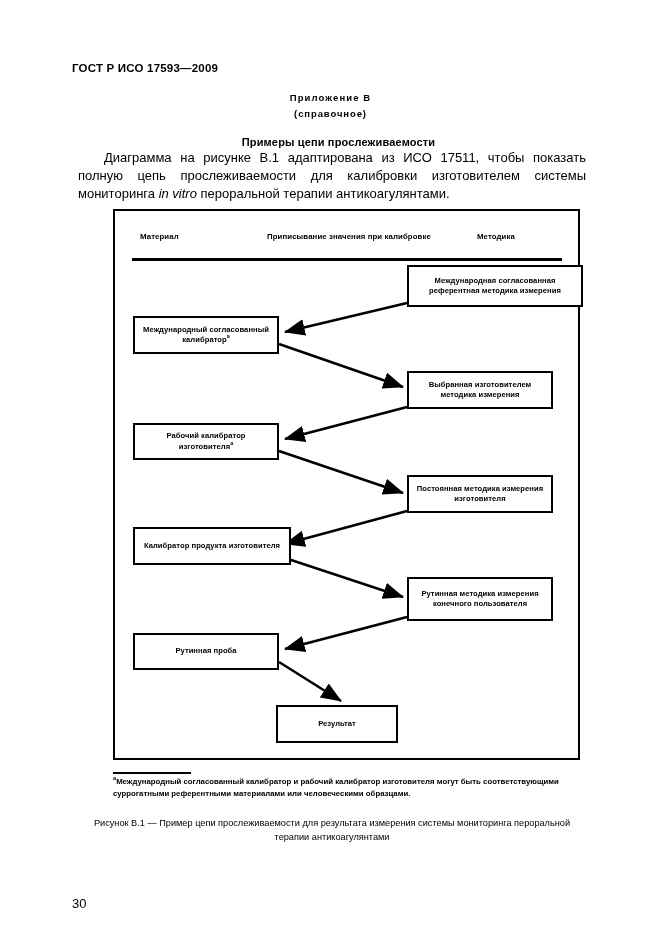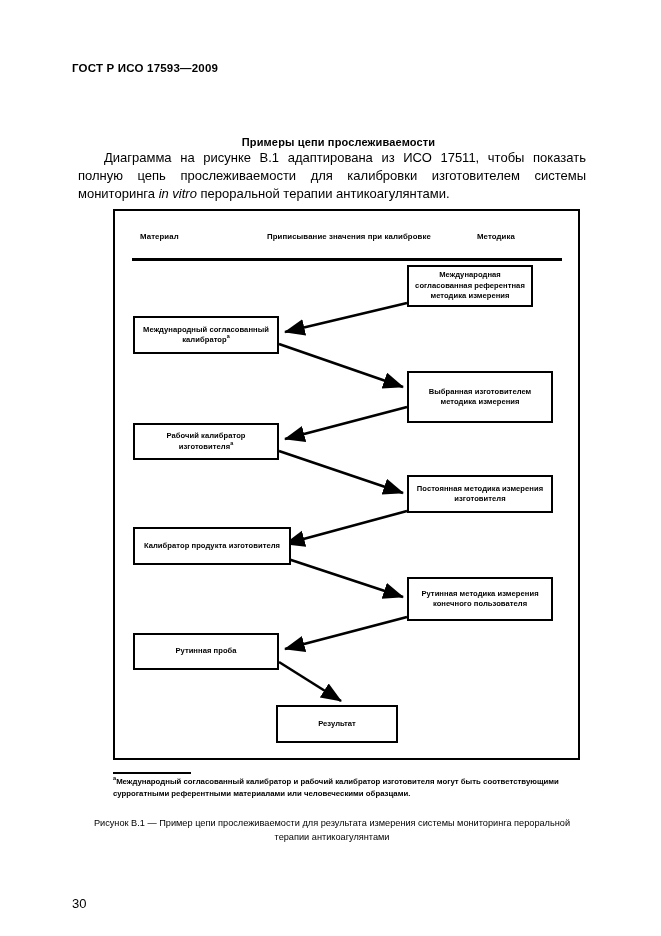--- a/index.html
+++ b/index.html
@@ -137,22 +137,22 @@
   }
 
   
   .node.n-intl-cal   { left: 18px;  top: 105px; width: 146px; height: 38px; }
   .node.n-work-cal   { left: 18px;  top: 212px; width: 146px; height: 37px; }
   .node.n-prod-cal   { left: 18px;  top: 316px; width: 158px; height: 38px; }
   .node.n-sample     { left: 18px;  top: 422px; width: 146px; height: 37px; }
   .node.n-result     { left: 161px; top: 494px; width: 122px; height: 38px; justify-content: center; }
 
   
-  .node.n-intl-ref   { left: 292px; top: 54px;  width: 126px; height: 42px; }
-  .node.n-sel-method { left: 292px; top: 160px; width: 146px; height: 52px; }
+  .node.n-intl-ref   { left: 292px; top: 54px;  width: 176px; height: 42px; }
+  .node.n-sel-method { left: 292px; top: 160px; width: 146px; height: 38px; }
   .node.n-perm-meth  { left: 292px; top: 264px; width: 146px; height: 38px; }
   .node.n-routine    { left: 292px; top: 366px; width: 146px; height: 44px; }
 
   .arrows {
     position: absolute;
     left: 0; top: 0;
     width: 467px;
     height: 551px;
     z-index: 2;
     pointer-events: none;
@@ -199,20 +199,24 @@
     font-size: 13px;
   }
 </style>
 </head>
 <body>
 
 <div class="page">
 
   <div class="doc-header">ГОСТ Р ИСО 17593—2009</div>
 
+  <div class="annex-block">
+    <div>Приложение В</div>
+    <div class="sub">(справочное)</div>
+  </div>
 
   <div class="section-title">Примеры цепи прослеживаемости</div>
 
   <div class="intro">
     <span class="indent"></span><span>Диаграмма на рисунке В.1 адаптирована из ИСО 17511, чтобы показать полную цепь прослеживаемости для калибровки изготовителем системы мониторинга </span><i>in vitro</i><span> пероральной терапии антикоагулянтами.</span>
   </div>
 
   <div class="figure-frame">
 
     <div class="col-headers">

